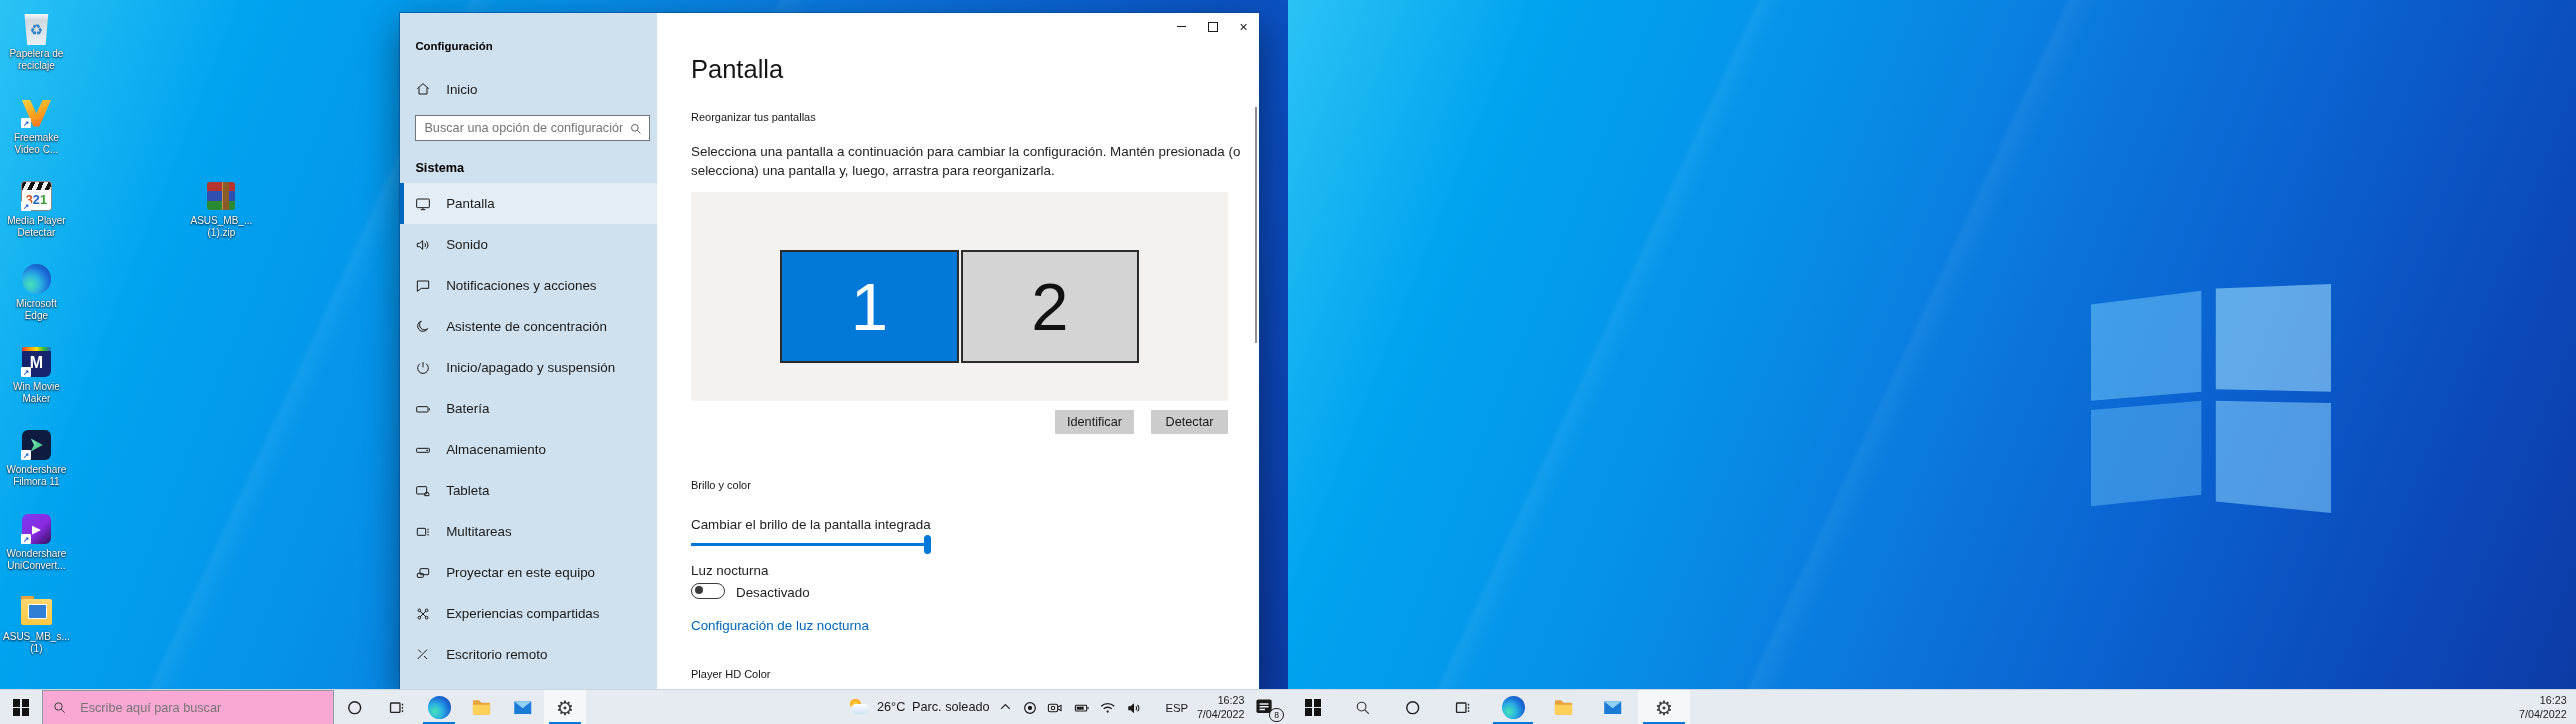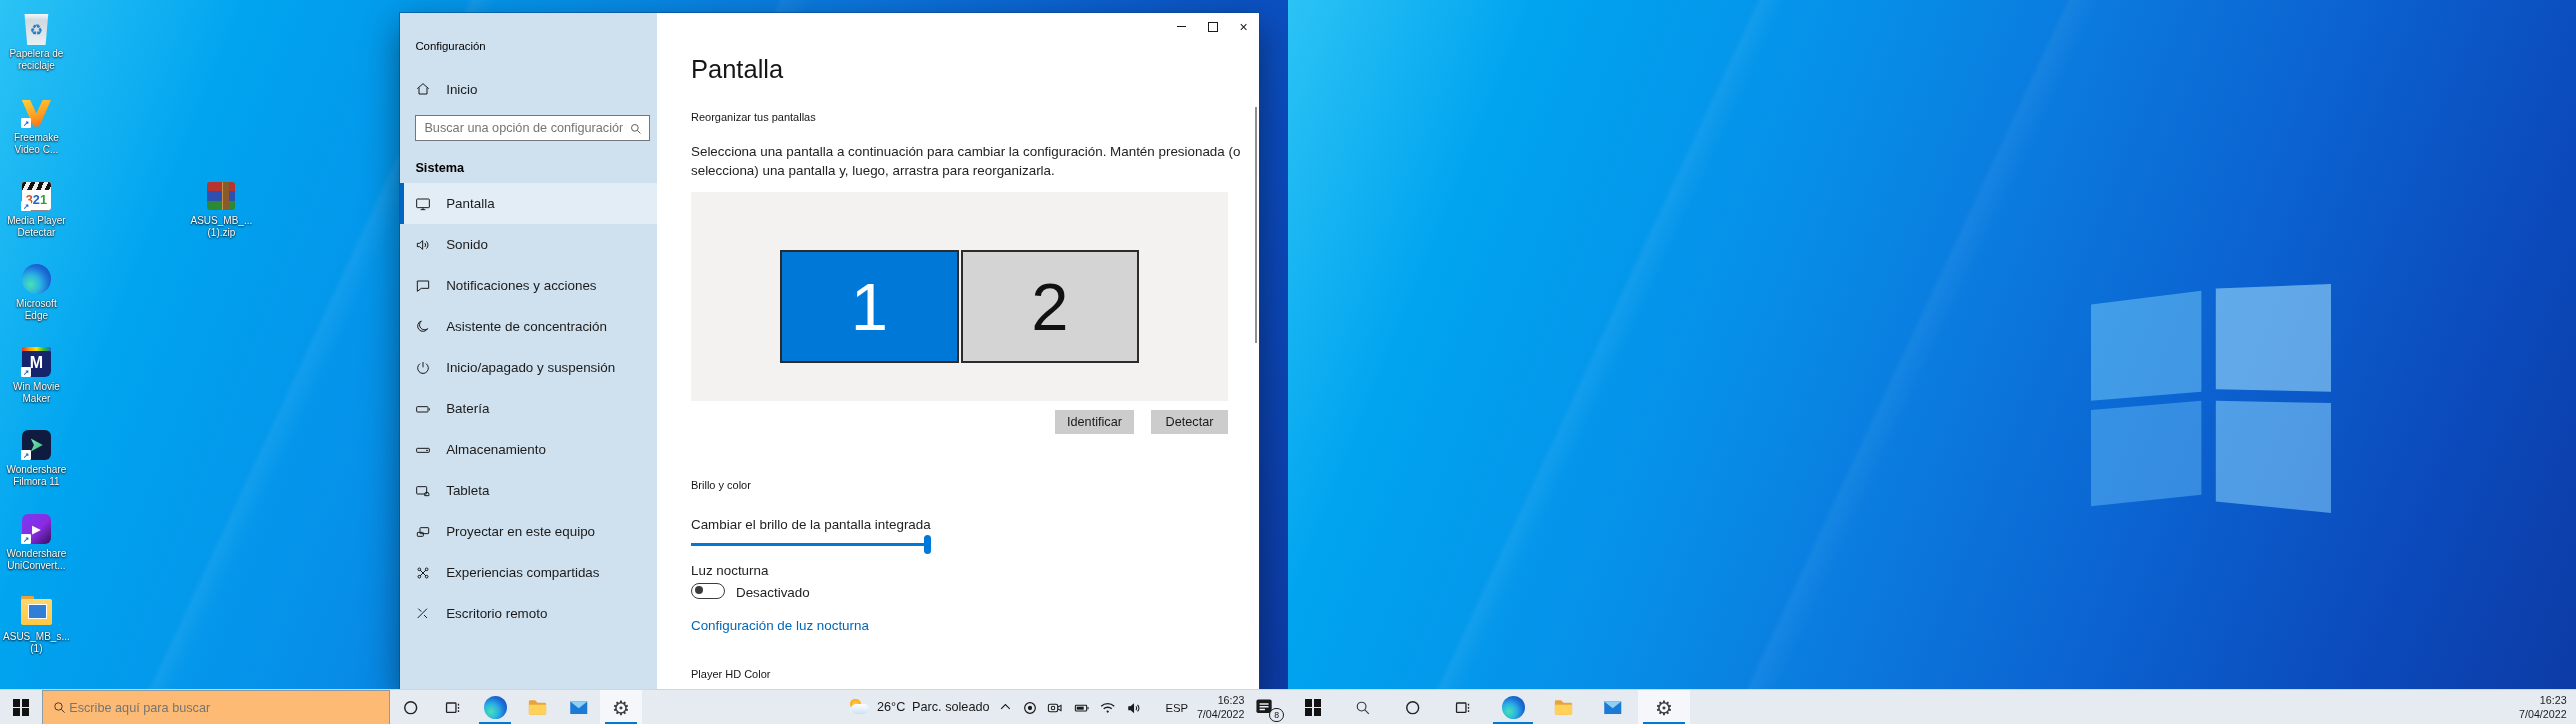--- a/index.html
+++ b/index.html
@@ -59,21 +59,21 @@
   .art-folder .body{position:absolute;inset:0;background:linear-gradient(180deg,#ffd76e,#ffc843);border-radius:2px;}
   .art-folder .pic{position:absolute;left:6.7px;top:4.7px;width:17.4px;height:13.4px;background:#2f7fd6;border:1.3px solid #fff;}
   .art-rar{position:relative;width:28px;height:28px;display:flex;flex-direction:column;border-radius:2.7px;overflow:hidden;}
   .art-rar .b1{flex:1;background:#b8352f;} .art-rar .b2{flex:1;background:#2f50b0;} .art-rar .b3{flex:1;background:#2d8a34;}
   .art-rar .strap{position:absolute;right:6px;top:0;bottom:0;width:6px;background:#8a5a28;border-left:1.3px solid #c89050;}
 
   
   #settings-window{position:absolute;left:400px;top:13.4px;width:859px;height:676px;background:#fff;
       box-shadow:0 12px 34px rgba(0,0,0,.45);outline:0.7px solid rgba(10,70,140,.55);overflow:hidden;}
   #sw-sidebar{position:absolute;left:0;top:0;bottom:0;width:257px;background:#cfe0ee;overflow:hidden;}
-  .sw-title{position:absolute;left:15.4px;top:27px;font-size:11.4px;color:#000;}
+  .sw-title{position:absolute;left:15.4px;top:27px;font-size:11.4px;color:#000;font-weight:bold;}
   .sw-home{position:absolute;left:15.4px;top:64px;width:228px;height:24px;display:flex;align-items:center;gap:14.8px;font-size:13.4px;}
   .sw-search{position:absolute;left:15.4px;top:102px;width:233px;height:24px;background:#fff;border:0.7px solid #72777d;
       display:flex;align-items:center;}
   .sw-search input{flex:1;border:none;outline:none;background:transparent;font-family:inherit;
       font-size:12.7px;color:#5a5a5a;padding:0 0 0 8px;}
   .sw-search .mag{margin:0 6.7px;display:flex;}
   .sw-section{position:absolute;left:15.4px;top:148px;font-size:12.7px;font-weight:bold;color:#000;}
   .sw-items{position:absolute;left:0;top:170px;right:0;}
   .sw-item{height:41px;display:flex;align-items:center;padding-left:15.4px;gap:14.8px;font-size:13.4px;position:relative;cursor:pointer;}
   .sw-item.selected{background:rgba(255,255,255,.42);}
@@ -113,22 +113,22 @@
   .sw-scrollbar{position:absolute;right:2px;top:94px;width:2px;height:236px;background:#8f8f8f;}
 
   
   .taskbar{position:absolute;left:0;right:0;bottom:0;height:35px;background:#e5ebf1;
       border-top:0.7px solid #ccd6df;display:flex;align-items:stretch;}
   .tb-cell{width:42px;display:flex;align-items:center;justify-content:center;position:relative;cursor:pointer;flex:none;}
   .tb-cell.active{background:rgba(255,255,255,.62);}
   .tb-underline{position:absolute;bottom:0;left:4.7px;right:4.7px;height:2.7px;background:#0078d7;}
   .start-logo{display:grid;grid-template-columns:7.4px 7.4px;grid-template-rows:7.4px 7.4px;gap:1.3px;}
   .start-logo span{background:#121212;}
-  .tb-search{width:348px;background:#fdba74;border:0.7px solid #8d9aa5;box-sizing:border-box;display:flex;
-      align-items:center;gap:0;padding-left:9.4px;cursor:text;flex:none;}
+  .tb-search{width:292px;background:#f9a8d4;border:0.7px solid #8d9aa5;box-sizing:border-box;display:flex;
+      align-items:center;gap:11px;padding-left:9.4px;cursor:text;flex:none;}
   .tb-search input{border:none;outline:none;background:transparent;font-family:inherit;font-size:12.7px;color:#4e4e4e;width:228px;}
   .edge-ball{width:23px;height:23px;border-radius:50%;
       background:radial-gradient(circle at 30% 68%,#47e2b4 0%,#2bb2e2 34%,#1b6fd8 62%,#123fae 100%);}
   .gear-glyph{font-size:20px;color:#3c3c3c;line-height:1;}
   .tray{margin-left:auto;display:flex;align-items:center;gap:8.7px;padding-right:5.4px;}
   .tray-txt{font-size:12.7px;color:#191919;white-space:nowrap;}
   .tray-ic{display:flex;align-items:center;justify-content:center;cursor:pointer;}
   .lang{font-size:11.4px;margin-left:13px;}
   .clock{font-size:10.7px;line-height:13.4px;text-align:right;cursor:pointer;white-space:nowrap;}
   .weather{display:flex;align-items:center;gap:6.7px;cursor:pointer;}
@@ -351,20 +351,29 @@
             <span>Almacenamiento</span>
           </div>
           <div class="sw-item">
             <span class="ic">
                 <svg class="ic" width="16" height="16" viewBox="0 0 24 24" fill="none" stroke="#1a1a1a" stroke-width="1.5">
                   <rect x="2.5" y="5.5" width="15" height="11" rx="1"></rect>
                   <path d="M14.5 17a3.2 3.2 0 0 1 6.4 0v2h-6.4z"></path>
                 </svg>
               </span>
             <span>Tableta</span>
+          </div>
+          <div class="sw-item">
+            <span class="ic">
+                <svg class="ic" width="16" height="16" viewBox="0 0 24 24" fill="none" stroke="#1a1a1a" stroke-width="1.5">
+                  <rect x="3.5" y="6.5" width="12.5" height="10.5" rx="1"></rect>
+                  <path d="M19.5 7v2.5M19.5 11v2.5M19.5 15v2.5"></path>
+                </svg>
+              </span>
+            <span>Multitareas</span>
           </div>
           <div class="sw-item">
             <span class="ic">
                 <svg class="ic" width="16" height="16" viewBox="0 0 24 24" fill="none" stroke="#1a1a1a" stroke-width="1.5">
                   <rect x="7.5" y="5.5" width="13" height="9" rx="1"></rect>
                   <rect x="3.5" y="12.5" width="9" height="6" rx="1"></rect>
                 </svg>
               </span>
             <span>Proyectar en este equipo</span>
           </div>

